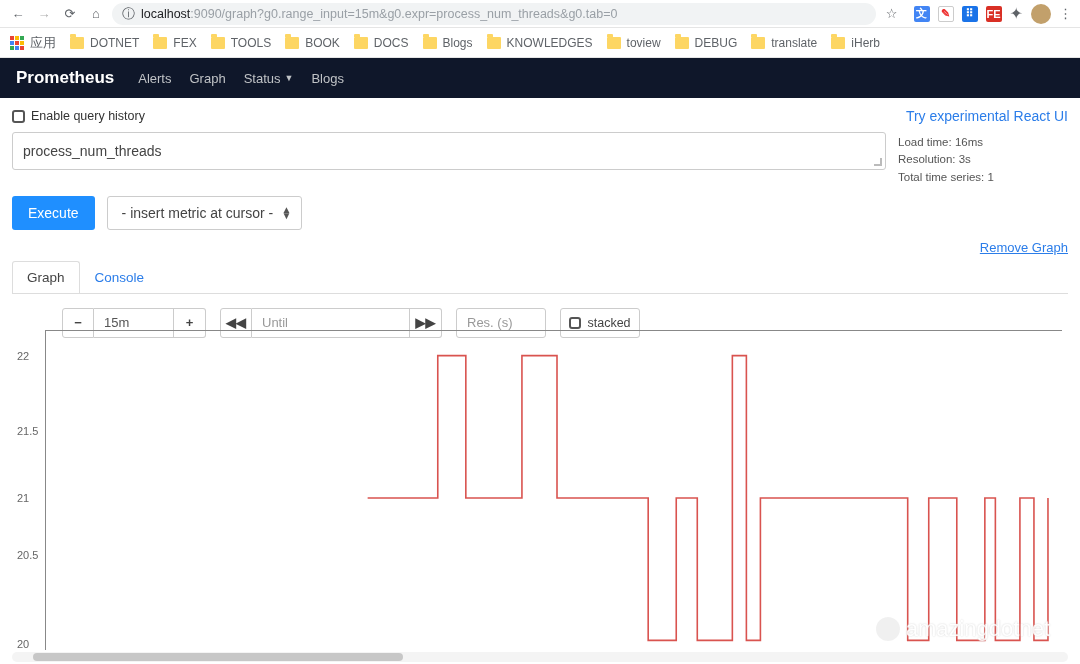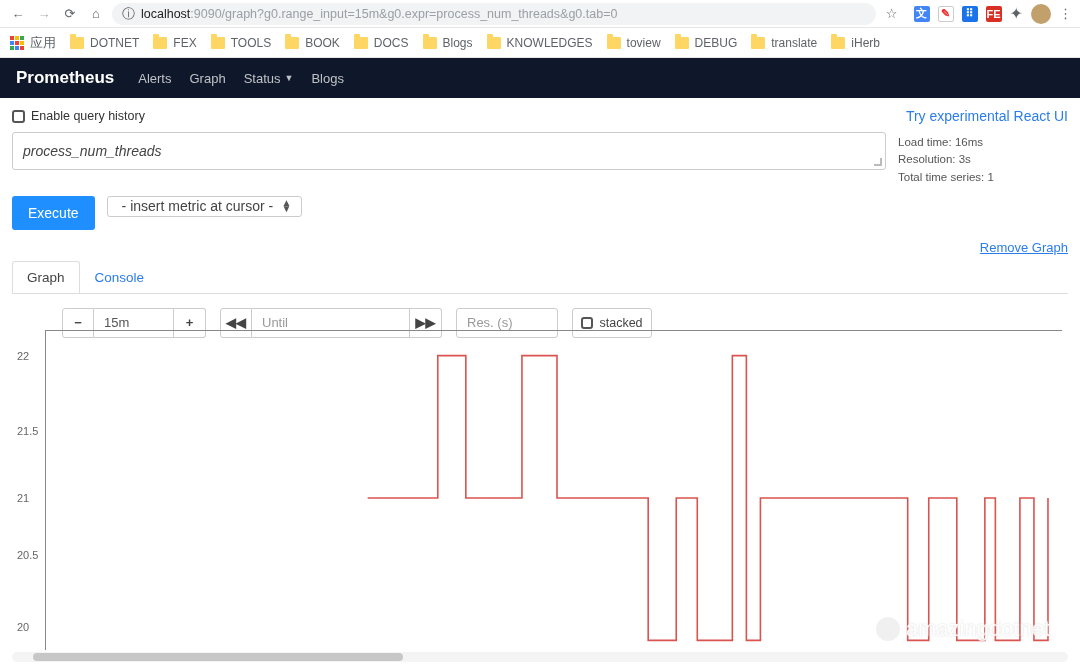--- a/index.html
+++ b/index.html
@@ -34,40 +34,40 @@
   .nav-item { font-size:13px; color:#c0c3c6; display:flex; align-items:center; gap:4px;}
   .nav-caret{ font-size:9px;}
 
   
   .content { padding:10px 12px 0 12px; position:relative;}
   .top-row { display:flex; justify-content:space-between; align-items:center;}
   .chk { display:flex; align-items:center; gap:6px; font-size:12.5px;}
   .chk-box { width:13px; height:13px; border:2px solid #555; border-radius:3px;}
   .react-link { color:#2b7de9; font-size:14px;}
   .query-row { display:flex; margin-top:8px; gap:12px;}
-  .query-box { flex:1; height:38px; border:1px solid #ccc; border-radius:3px; padding:0 10px; font-size:14px; color:#444; display:flex; align-items:center; position:relative; background:#fff;font-style:italic;}
+  .query-box { flex:1; height:38px; border:1px solid #ccc; border-radius:3px; padding:0 10px; font-size:14px; color:#444; display:flex; align-items:center; position:relative; background:#fff;}
   .query-box .resize { position:absolute; right:3px; bottom:3px; width:8px; height:8px; border-right:2px solid #bbb; border-bottom:2px solid #bbb; transform:skew(0deg);}
   .stats { width:170px; font-size:11.5px; color:#555; line-height:1.5; text-align:left; padding-top:2px;}
   .exec-row { display:flex; gap:12px; margin-top:10px;}
   .btn-exec { background:#1f8fff; color:#fff; border:none; border-radius:3px; padding:0 16px; height:34px; font-size:14px;}
-  .dd { height:21px; border:1px solid #ccc; border-radius:3px; padding:0 28px 0 14px; display:flex; align-items:center; font-size:14px; color:#444; position:relative;}
+  .dd { height:34px; border:1px solid #ccc; border-radius:3px; padding:0 28px 0 14px; display:flex; align-items:center; font-size:14px; color:#444; position:relative;}
   .dd .caret{ position:absolute; right:10px; font-size:10px; display:flex; flex-direction:column; line-height:6px; color:#555;}
   .remove { color:#2b7de9; font-size:13px; text-align:right; margin-top:10px;text-decoration:underline;}
   .tabs { display:flex; gap:0; border-bottom:1px solid #ddd; margin-top:6px;}
   .tab { border:1px solid #ddd; border-bottom:none; padding:8px 14px; border-radius:3px 3px 0 0; font-size:13.5px; background:#fff;}
   .tab.active { color:#444;}
   .tab.inactive { border-color:transparent; color:#2b7de9;}
   .controls { display:flex; gap:14px; padding:14px 50px 0 50px;}
   .grp { display:flex; }
   .grp .seg { height:30px; border:1px solid #ccc; display:flex; align-items:center; justify-content:center; background:#fff;}
   .grp .seg:not(:first-child){ border-left:none;}
   .seg.btn { width:32px; font-weight:700; color:#444; cursor:pointer;}
   .seg.range { width:80px; padding:0 10px; font-size:13px; color:#555; text-align:left; justify-content:flex-start;}
   .seg.until { width:158px; padding:0 10px; font-size:13px; color:#999; justify-content:flex-start;}
-  .seg.res { width:102px; border-radius:3px; padding:0 10px; font-size:13px; color:#999; justify-content:flex-start;}
+  .seg.res { width:90px; border-radius:3px; padding:0 10px; font-size:13px; color:#999; justify-content:flex-start;}
   .seg.stacked { width:80px; border-radius:3px; gap:6px; font-size:12.5px; color:#444;}
   .grp.round .seg:first-child{border-radius:3px 0 0 3px;} .grp.round .seg:last-child{border-radius:0 3px 3px 0;}
 
   
   .chart-wrap { position:absolute; left:45px; right:18px; top:330px; height:320px;}
   .ytick { position:absolute; left:-28px; font-size:11px; color:#666; transform:translateY(-50%);}
   .xtick { position:absolute; bottom:-14px; font-size:11px; color:#666; transform:translateX(-50%);}
   .plot-border { position:absolute; inset:0; border-left:1px solid #888; border-bottom:0;}
   .plot-top { position:absolute; left:0; right:0; top:0; border-top:1px solid #888;}
   svg.line { position:absolute; inset:0;}
@@ -239,21 +239,21 @@
   </div>
 </div>
 
 <div class="chart-wrap">
   <div class="plot-top"></div>
   <div class="plot-border"></div>
   <svg class="line" id="chart-svg" preserveAspectRatio="none" viewBox="0 0 1017 320">
       <path d="M322.6344827586208 168 L392.77241379310357 168 L392.77241379310357 25.600000000000023 L420.82758620689657 25.600000000000023 L420.82758620689657 168 L476.9379310344828 168 L476.9379310344828 25.600000000000023 L512.0068965517241 25.600000000000023 L512.0068965517241 168 L533.048275862069 168 L533.048275862069 168 L603.1862068965518 168 L603.1862068965518 310.4 L631.2413793103449 310.4 L631.2413793103449 168 L652.2827586206895 168 L652.2827586206895 310.4 L687.3517241379308 310.4 L687.3517241379308 25.600000000000023 L701.3793103448277 25.600000000000023 L701.3793103448277 310.4 L715.4068965517243 310.4 L715.4068965517243 168 L743.4620689655173 168 L743.4620689655173 168 L862.6965517241377 168 L862.6965517241377 310.4 L883.7379310344828 310.4 L883.7379310344828 168 L911.7931034482759 168 L911.7931034482759 310.4 L939.8482758620688 310.4 L939.8482758620688 168 L950.3689655172411 168 L950.3689655172411 310.4 L974.9172413793102 310.4 L974.9172413793102 168 L988.944827586207 168 L988.944827586207 310.4 L1002.9724137931032 310.4 L1002.9724137931032 168 " fill="none" stroke="#d9534f" stroke-width="1.6"></path>
     </svg>
   <div id="yticks">
-      <div class="ytick" style="top: 297px;">20</div>
+      <div class="ytick" style="top: 314px;">20</div>
       <div class="ytick" style="top: 225px;">20.5</div>
       <div class="ytick" style="top: 168px;">21</div>
       <div class="ytick" style="top: 101px;">21.5</div>
       <div class="ytick" style="top: 25.6px;">22</div>
     </div>
   <div id="xticks">
       <div class="xtick" style="left: 0px;">23</div>
       <div class="xtick" style="left: 70.1379px;">24</div>
       <div class="xtick" style="left: 140.276px;">25</div>
       <div class="xtick" style="left: 210.414px;">26</div>

